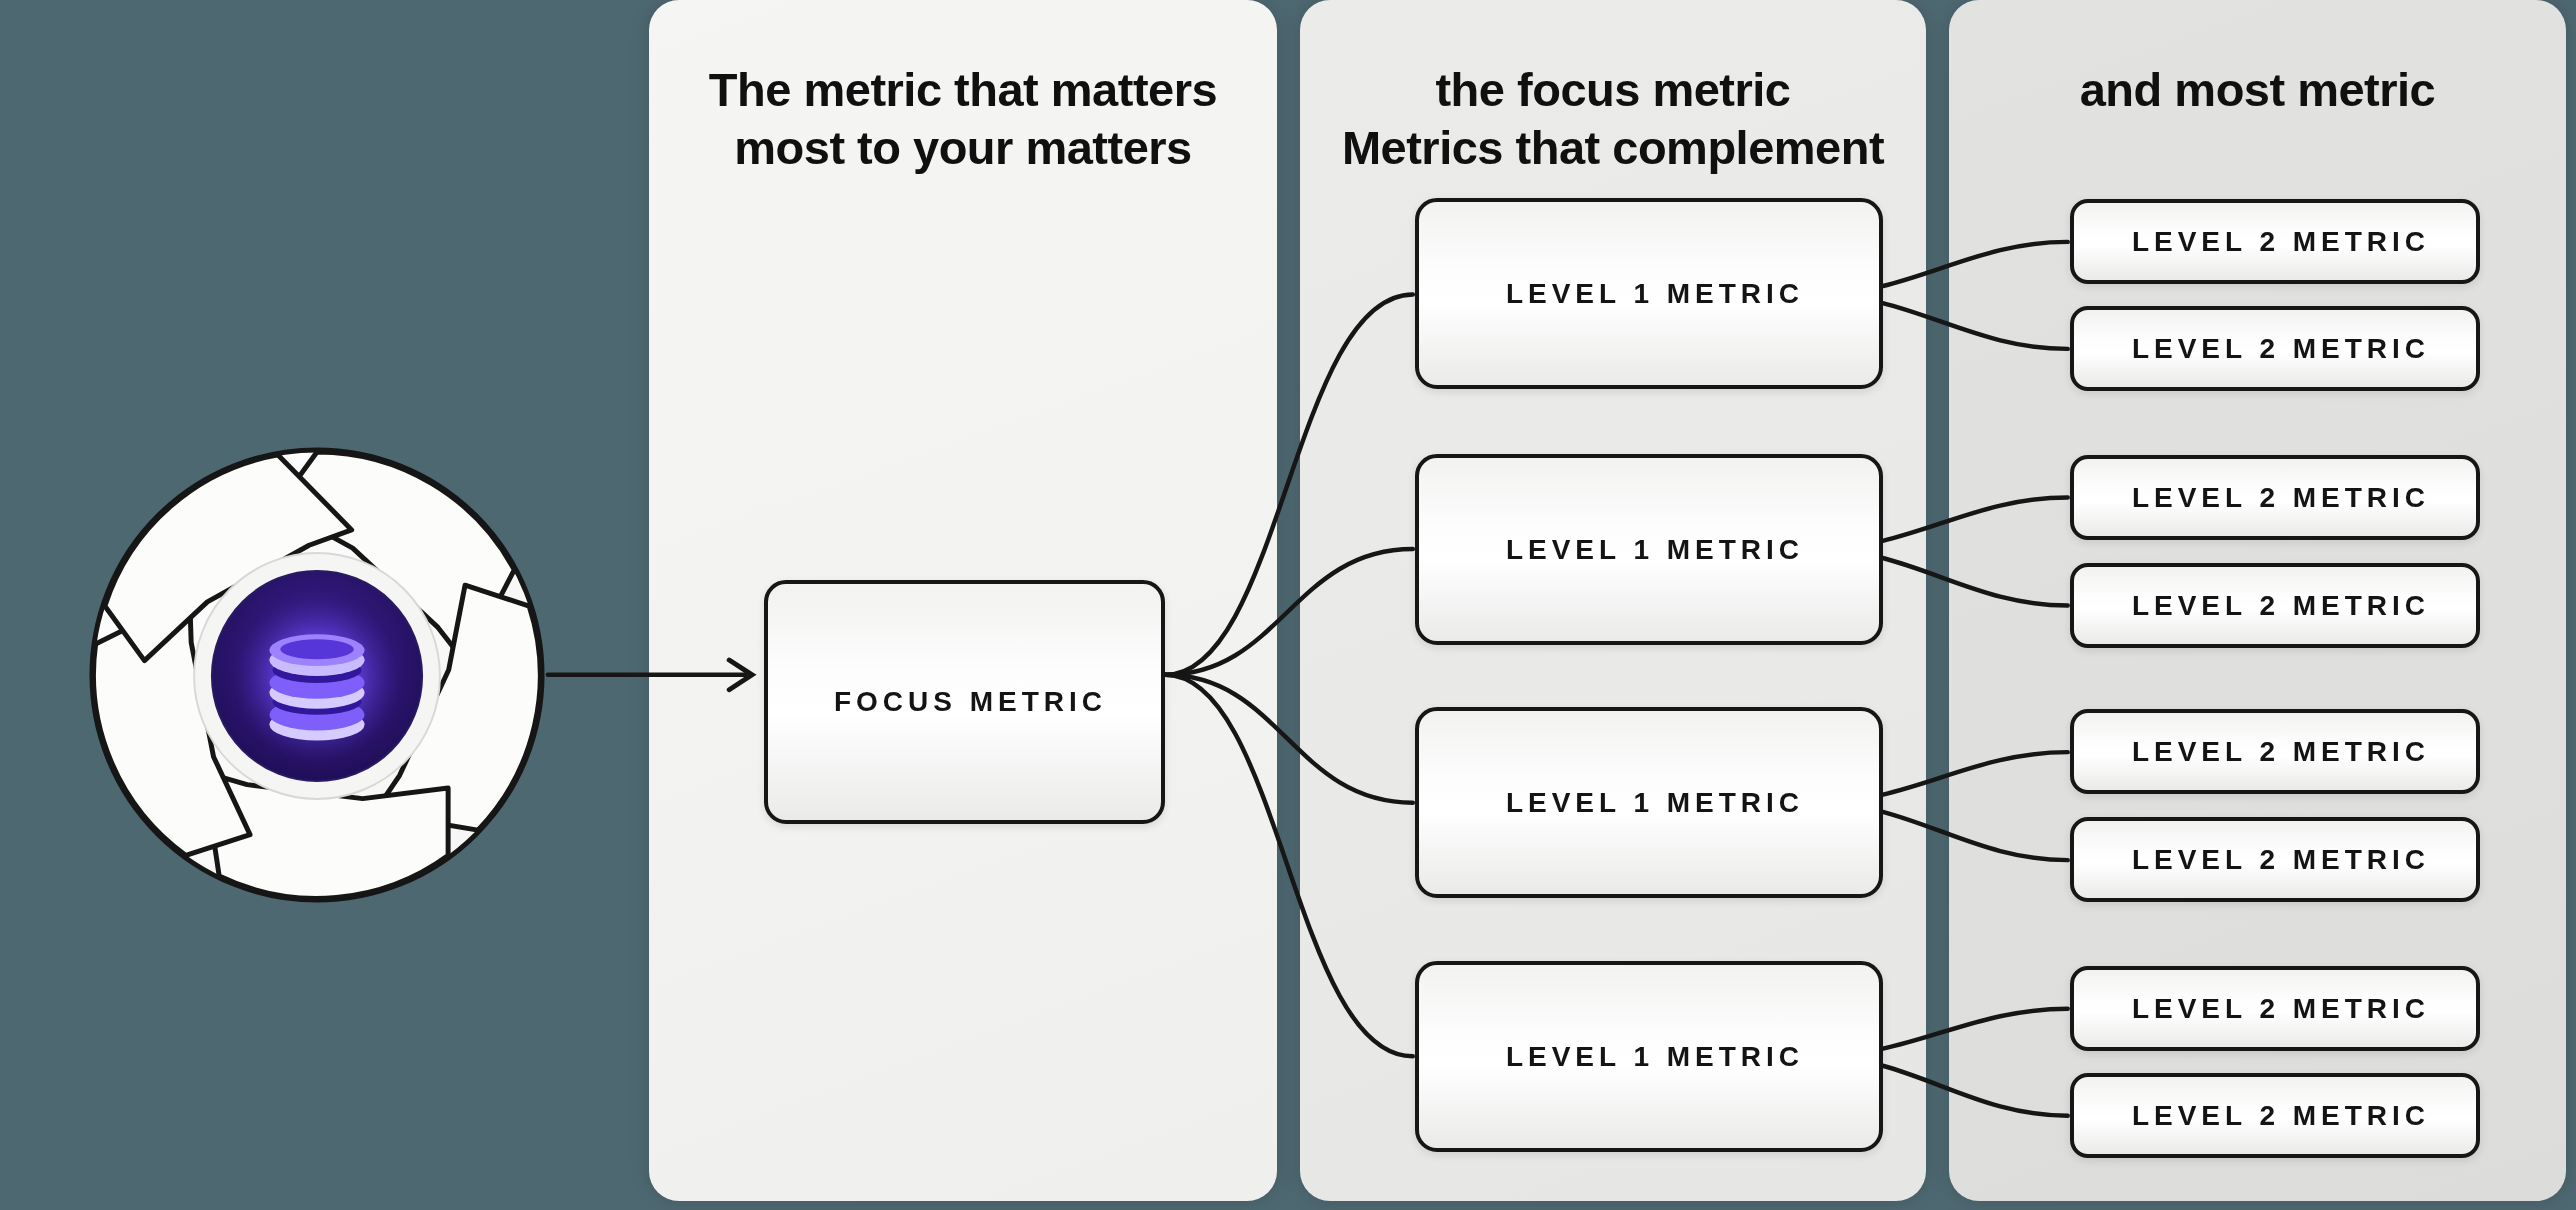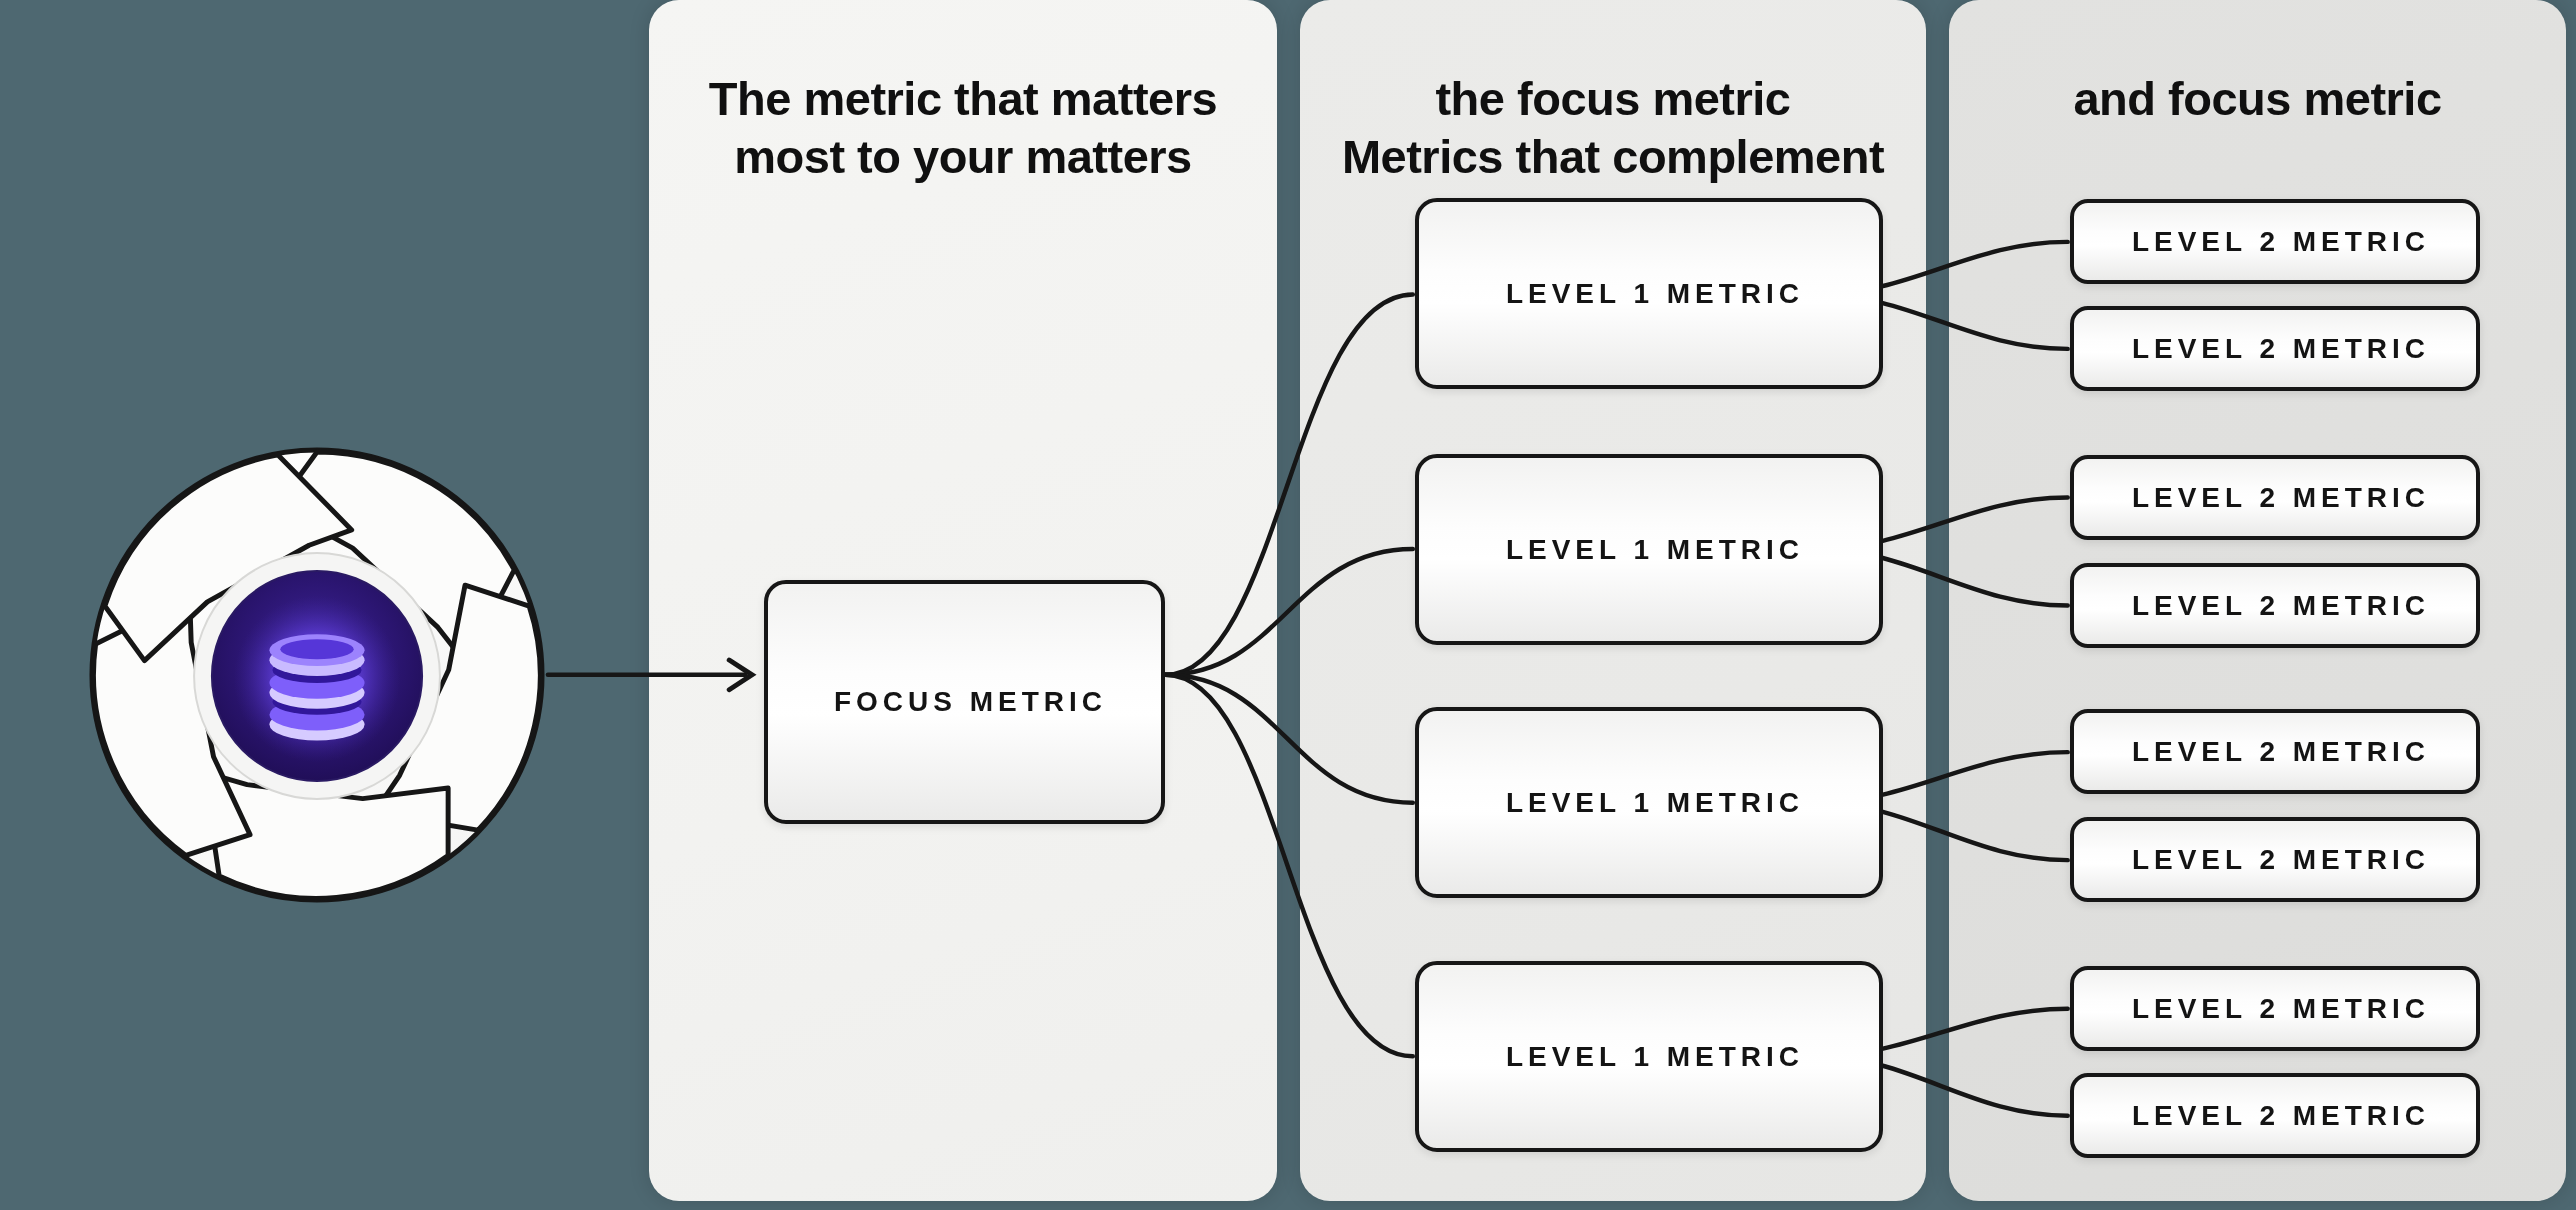--- a/index.html
+++ b/index.html
@@ -16,21 +16,21 @@
   }
   .panel-1{left:2px;width:624px;background:linear-gradient(160deg,#fdfdfd 0%,#fafaf9 55%,#f6f6f5 100%);}
   .panel-2{left:649px;width:628px;background:linear-gradient(160deg,#f5f5f3 0%,#f2f2f0 60%,#efefed 100%);}
   .panel-3{left:1300px;width:626px;background:linear-gradient(160deg,#ebebe9 0%,#e9e9e7 60%,#e6e6e4 100%);}
   .panel-4{left:1949px;width:617px;background:linear-gradient(160deg,#e2e2e0 0%,#dfdfdd 60%,#dcdcda 100%);}
   .panel-title{
     position:absolute;left:0;right:0;text-align:center;
     font-size:47px;font-weight:700;letter-spacing:-0.5px;line-height:58px;color:#101010;
   }
   .panel-title.single{top:142px;}
-  .panel-title.double{top:70px;}
+  .panel-title.double{top:61px;}
   .panel-title span{display:block;}
   .node{
     position:absolute;
     background:linear-gradient(180deg,#f2f2f1 0%,#fdfdfd 38%,#ffffff 55%,#eaeae9 100%);
     border:4px solid #161616;border-radius:22px;
     display:flex;align-items:center;justify-content:center;
     font-weight:700;font-size:28px;letter-spacing:5px;padding-left:12px;
     color:#141414;white-space:nowrap;
     box-shadow:0 3px 8px rgba(0,0,0,.10);
   }
@@ -52,21 +52,21 @@
     </div>
   </div>
   <div class="panel panel-3">
     <div class="panel-title double">
       <span>the focus metric</span>
       <span>Metrics that complement</span>
     </div>
   </div>
   <div class="panel panel-4">
     <div class="panel-title double">
-      <span>and focus metric</span>
+      <span>and most metric</span>
     </div>
   </div>
 
   <svg class="overlay" width="2576" height="1211" viewBox="0 0 2600 1222">
     <g fill="none" stroke="#161616" stroke-width="4.5" stroke-linecap="round">
 
       <path d="M553,681 L752,681"></path>
       <path stroke-width="5" stroke-linejoin="miter" d="M736,666 L759,681 L736,696"></path>
 
       <path d="M1176,681 C1292,681 1306,297 1426,297"></path>

